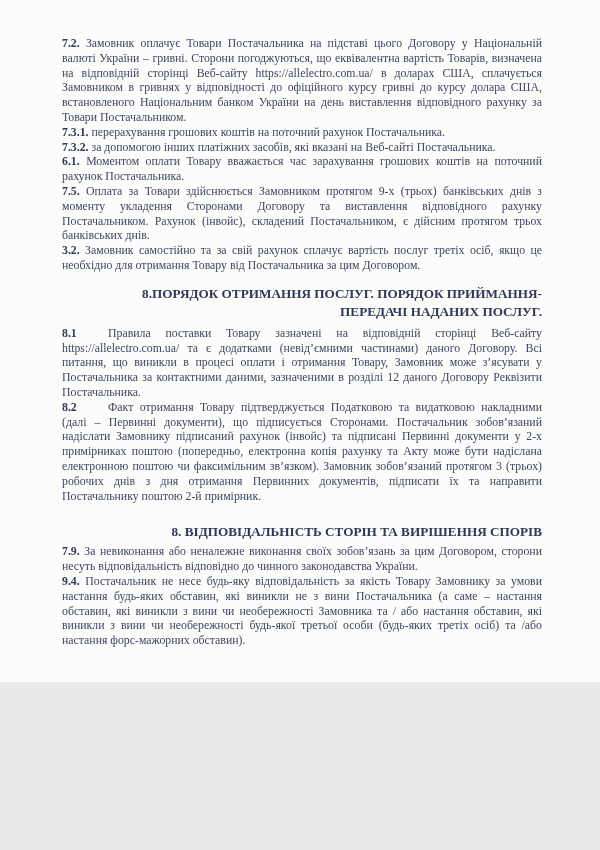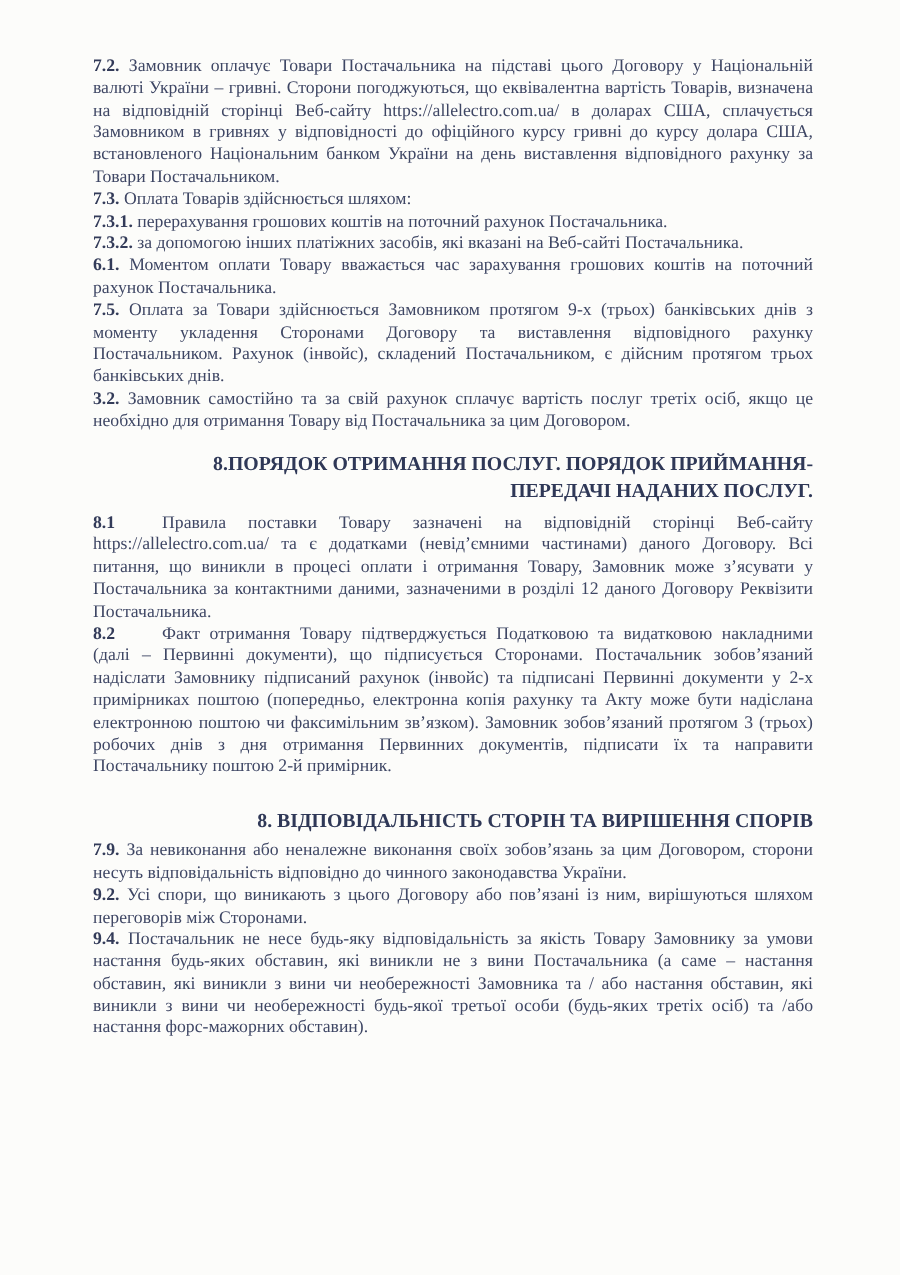--- a/index.html
+++ b/index.html
@@ -1,18 +1,18 @@
 <!DOCTYPE html>
 <html><head>
 <meta charset="utf-8">
 <style>
   html,body{margin:0;padding:0;background:#e9e9e7;}
   .page{
     position:relative;
-    width:600px;height:850px;
+    width:600px;height:682px;
     margin:0 auto;
     background:#fcfcfa;
     box-sizing:border-box;
     padding:36px 58px 0 62px;
     font-family:"Liberation Serif","DejaVu Serif",serif;
     color:#3e4664;
     overflow:hidden;
   }
   .para{
     margin:0;
@@ -33,21 +33,20 @@
   .h8{margin:12px 0 5px 0;}
   .h9{margin:20px 0 3px 0;}
 </style>
 </head>
 <body>
 
 <div class="page">
 
   <p class="para"><b>7.2.</b> <span>Замовник оплачує Товари Постачальника на підставі цього Договору у Національній валюті України – гривні. Сторони погоджуються, що еквівалентна вартість Товарів, визначена на відповідній сторінці Веб-сайту https://allelectro.com.ua/ в доларах США, сплачується Замовником в гривнях у відповідності до офіційного курсу гривні до курсу долара США, встановленого Національним банком України на день виставлення відповідного рахунку за Товари Постачальником.</span></p>
 
-  <p class="para"><b>7.3.</b> <span>Оплата Товарів здійснюється шляхом:</span></p>
 
   <p class="para"><b>7.3.1.</b> <span>перерахування грошових коштів на поточний рахунок Постачальника.</span></p>
 
   <p class="para"><b>7.3.2.</b> <span>за допомогою інших платіжних засобів, які вказані на Веб-сайті Постачальника.</span></p>
 
   <p class="para"><b>6.1.</b> <span>Моментом оплати Товару вважається час зарахування грошових коштів на поточний рахунок Постачальника.</span></p>
 
   <p class="para"><b>7.5.</b> <span>Оплата за Товари здійснюється Замовником протягом 9-х (трьох) банківських днів з моменту укладення Сторонами Договору та виставлення відповідного рахунку Постачальником. Рахунок (інвойс), складений Постачальником, є дійсним протягом трьох банківських днів.</span></p>
 
   <p class="para"><b>3.2.</b> <span>Замовник самостійно та за свій рахунок сплачує вартість послуг третіх осіб, якщо це необхідно для отримання Товару від Постачальника за цим Договором.</span></p>
@@ -55,18 +54,17 @@
   <p class="heading h8"><span class="numtab">8.</span><span>ПОРЯДОК ОТРИМАННЯ ПОСЛУГ. ПОРЯДОК ПРИЙМАННЯ-ПЕРЕДАЧІ НАДАНИХ ПОСЛУГ.</span></p>
 
   <p class="para"><b class="numtab">8.1</b><span>Правила поставки Товару зазначені на відповідній сторінці Веб-сайту https://allelectro.com.ua/ та є додатками (невід’ємними частинами) даного Договору. Всі питання, що виникли в процесі оплати і отримання Товару, Замовник може з’ясувати у Постачальника за контактними даними, зазначеними в розділі 12 даного Договору Реквізити Постачальника.</span></p>
 
   <p class="para"><b class="numtab">8.2</b><span>Факт отримання Товару підтверджується Податковою та видатковою накладними (далі – Первинні документи), що підписується Сторонами. Постачальник зобов’язаний надіслати Замовнику підписаний рахунок (інвойс) та підписані Первинні документи у 2-х примірниках поштою (попередньо, електронна копія рахунку та Акту може бути надіслана електронною поштою чи факсимільним зв’язком). Замовник зобов’язаний протягом 3 (трьох) робочих днів з дня отримання Первинних документів, підписати їх та направити Постачальнику поштою 2-й примірник.</span></p>
 
   <p class="heading h9"><span>8. ВІДПОВІДАЛЬНІСТЬ СТОРІН ТА ВИРІШЕННЯ СПОРІВ</span></p>
 
   <p class="para"><b>7.9.</b> <span>За невиконання або неналежне виконання своїх зобов’язань за цим Договором, сторони несуть відповідальність відповідно до чинного законодавства України.</span></p>
 
-  <p class="para"><b>9.2.</b> <span>Усі спори, що виникають з цього Договору або пов’язані із ним, вирішуються шляхом переговорів між Сторонами.</span></p>
 
 
   <p class="para"><b>9.4.</b> <span>Постачальник не несе будь-яку відповідальність за якість Товару Замовнику за умови настання будь-яких обставин, які виникли не з вини Постачальника (а саме – настання обставин, які виникли з вини чи необережності Замовника та / або настання обставин, які виникли з вини чи необережності будь-якої третьої особи (будь-яких третіх осіб) та /або настання форс-мажорних обставин).</span></p>
 
 </div>
 
 </body></html>

